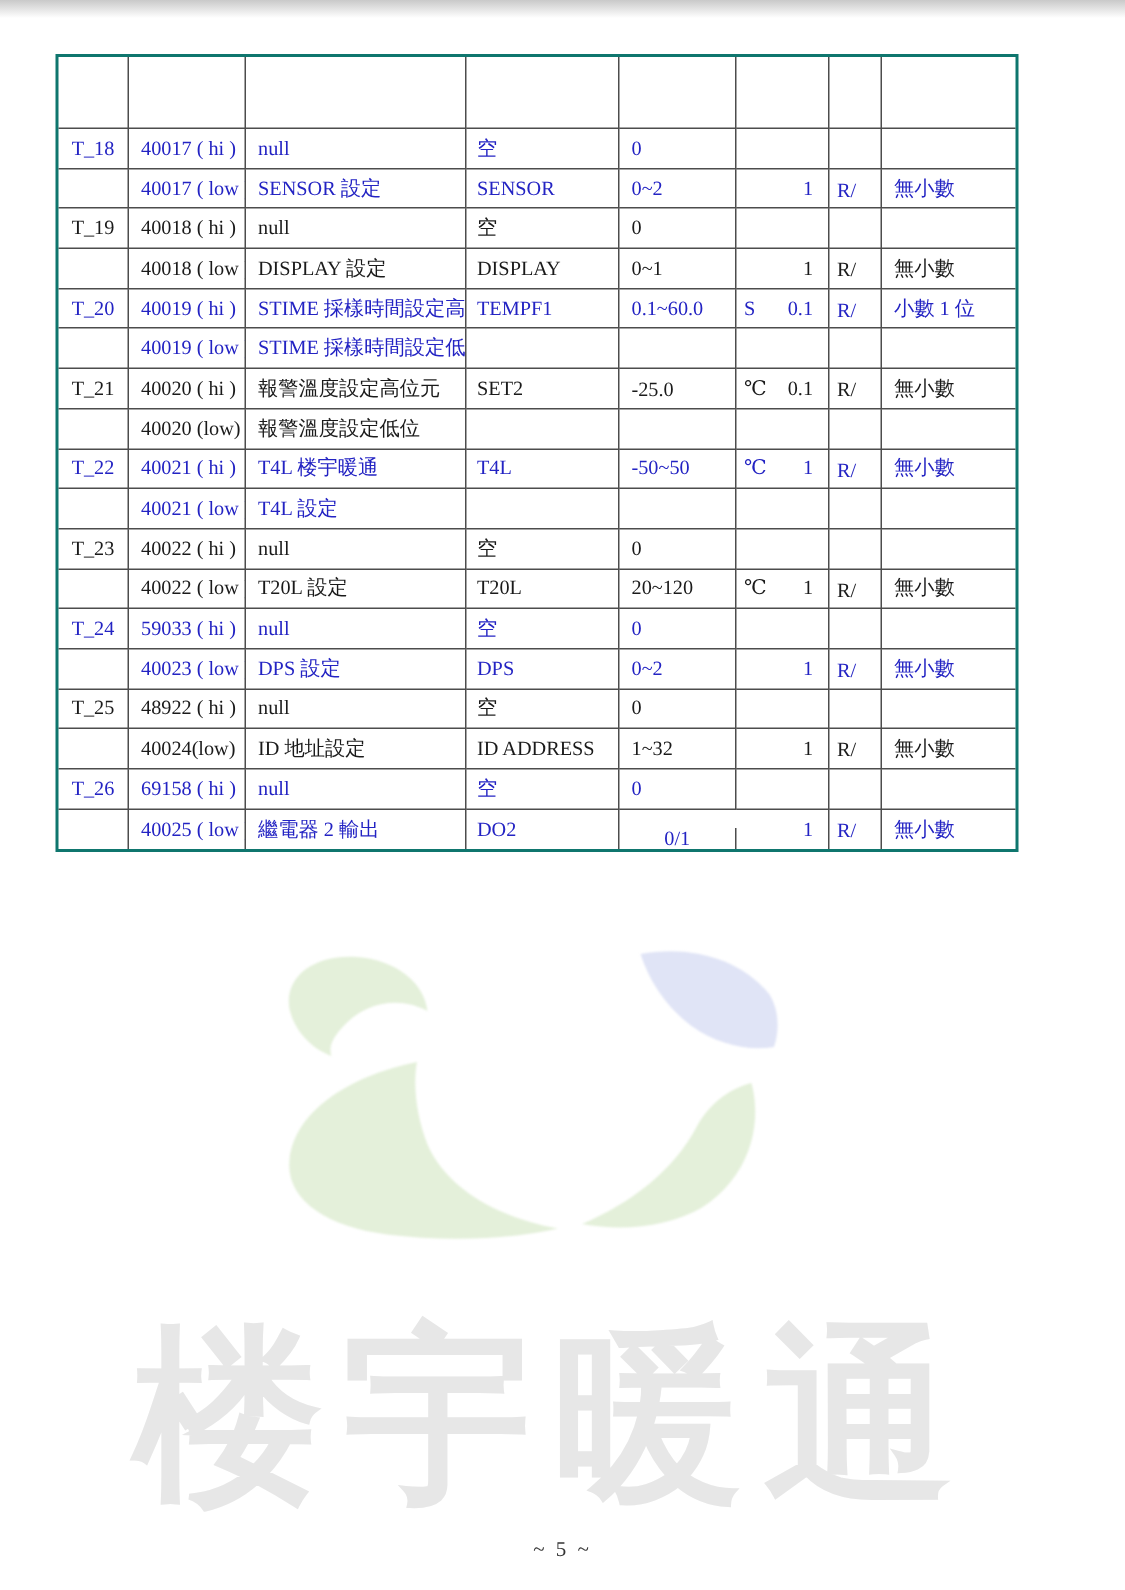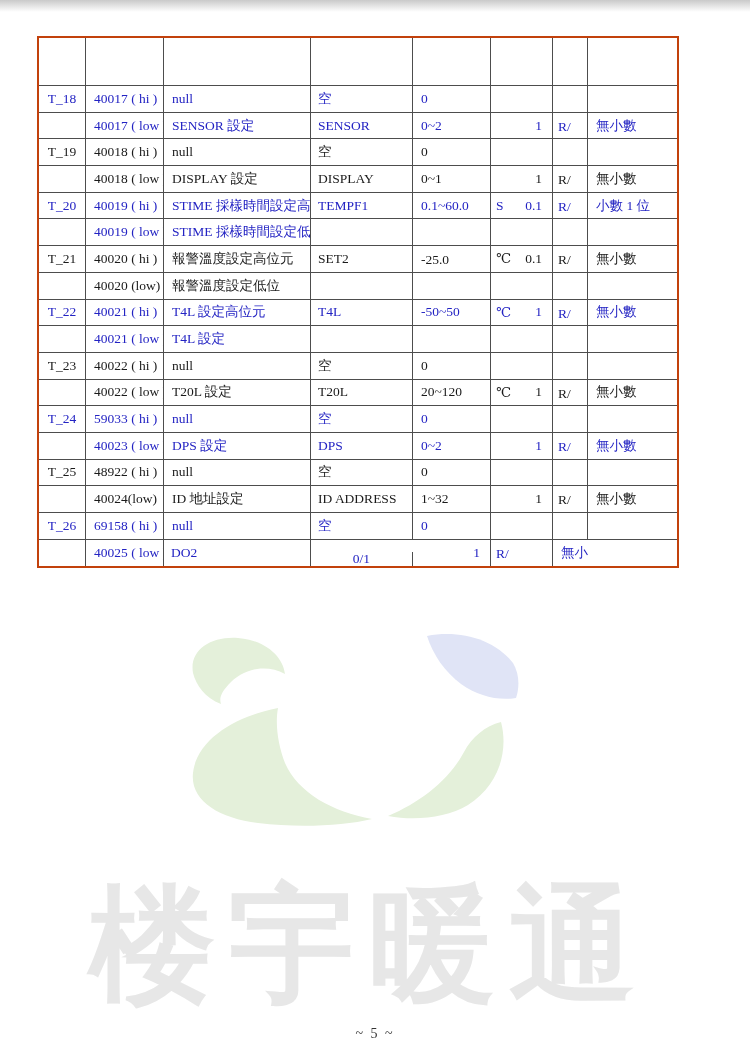--- a/index.html
+++ b/index.html
@@ -18,21 +18,21 @@
     position:absolute;left:0;top:880px;width:738px;text-align:center;
     font-size:126px;font-weight:bold;letter-spacing:14px;color:#e7e7e7;
     white-space:nowrap;line-height:1.05;
   }
   
   .reg-table{
     position:absolute;left:37px;top:36px;
     display:grid;
     grid-template-columns:47px 78px 147px 102px 78px 62px 35px 89px;
     grid-template-rows:48px repeat(18,26.7px);
-    border:2px solid #c2410c;
+    border:2px solid #0f766e;
     background:transparent;
     color:#1a1a1a;
     font-size:13.5px;
   }
   .cell{
     border-right:1.5px solid #4d4d4d;border-bottom:1.5px solid #4d4d4d;
     display:flex;align-items:center;overflow:hidden;
     box-sizing:border-box;white-space:nowrap;
   }
   .cell.col-last{border-right:none;}
@@ -200,21 +200,21 @@
       <div class="cell c-desc"></div>
       <div class="cell c-range"></div>
       <div class="cell c-unitstep">
         <span></span>
         <span></span>
       </div>
       <div class="cell c-status"></div>
       <div class="cell c-dec col-last"></div>
       <div class="cell c-item blue">T_22</div>
       <div class="cell c-addr blue">40021 ( hi )</div>
-      <div class="cell c-content blue">T4L 設定高位元</div>
+      <div class="cell c-content blue">T4L 楼宇暖通</div>
       <div class="cell c-desc blue">T4L</div>
       <div class="cell c-range blue">-50~50</div>
       <div class="cell c-unitstep blue">
         <span>℃</span>
         <span>1</span>
       </div>
       <div class="cell c-status blue">
         <div>R/</div>
         <div>W</div>
       </div>
@@ -302,20 +302,21 @@
       <div class="cell c-desc blue">空</div>
       <div class="cell c-range blue">0</div>
       <div class="cell c-unitstep blue">
         <span></span>
         <span></span>
       </div>
       <div class="cell c-status blue"></div>
       <div class="cell c-dec col-last blue"></div>
       <div class="cell c-item blue row-last"></div>
       <div class="cell c-addr blue row-last">40025 ( low )</div>
+      <div class="cell c-content blue row-last">繼電器 2 輸出</div>
       <div class="cell c-desc blue row-last">DO2</div>
       <div class="cell c-range center blue row-last">0/1</div>
       <div class="cell c-unitstep blue row-last">
         <span></span>
         <span>1</span>
       </div>
       <div class="cell c-status blue row-last">R/</div>
       <div class="cell c-dec col-last blue row-last">無小數</div>
     </div>
 

